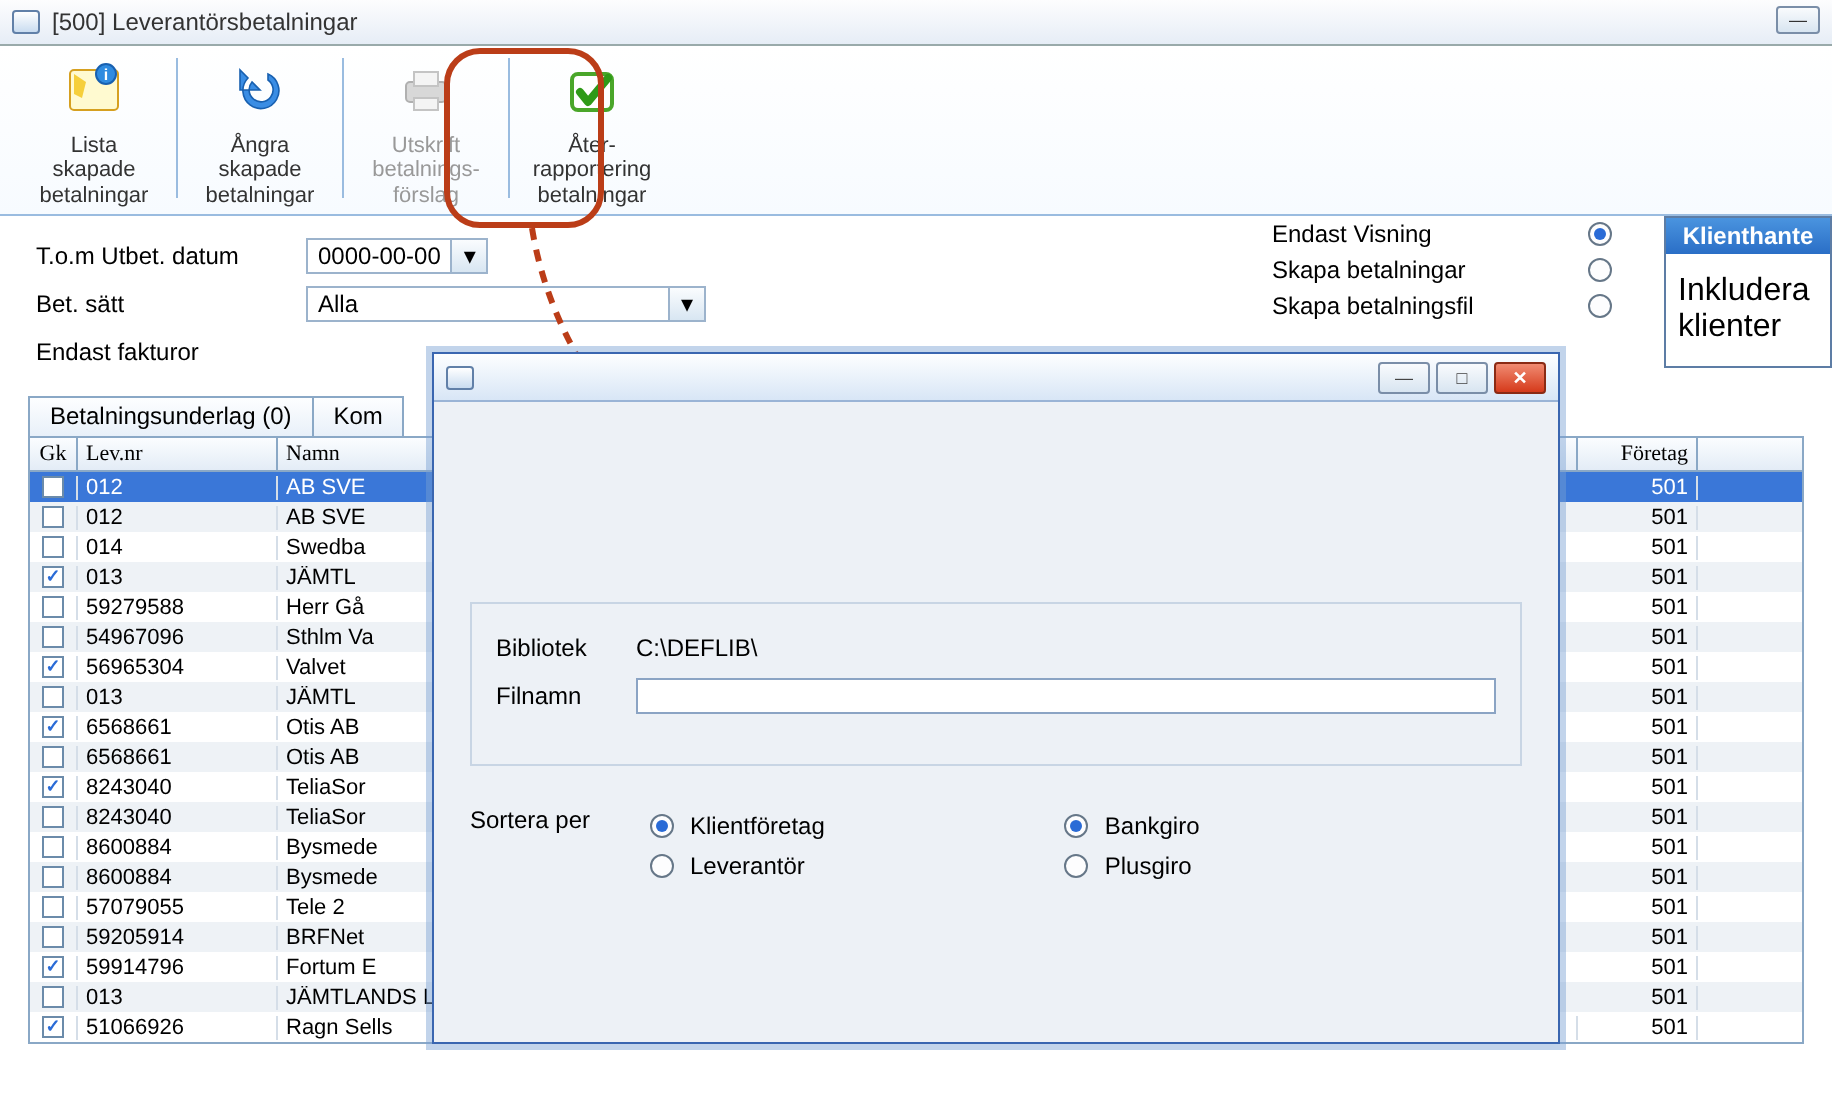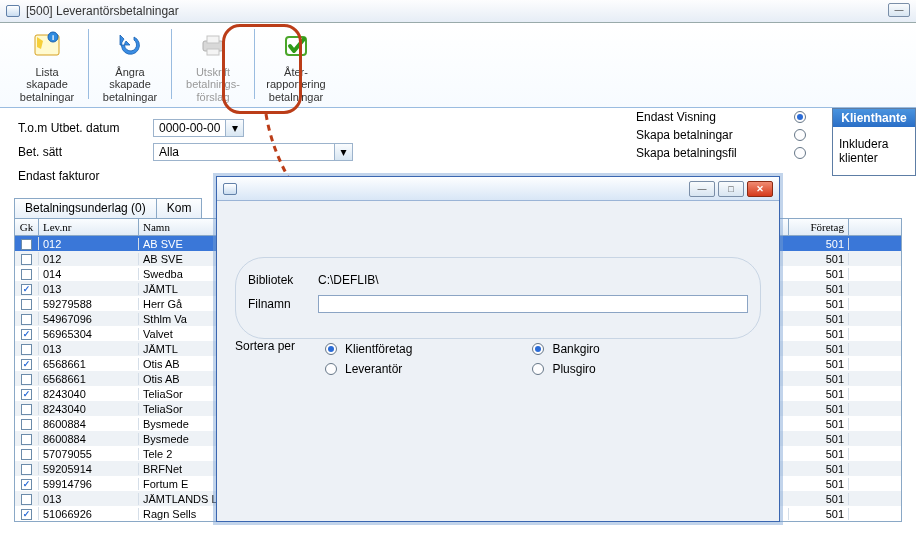--- a/index.html
+++ b/index.html
@@ -29,21 +29,21 @@
   .combo .dd { width:18px; text-align:center; border-left:1px solid #9cb3cc; background:linear-gradient(#fafcfe,#d8e6f2);}
 
   .radio-block { position:absolute; left:636px; top:0; font-size:12px; }
   .radio-row { display:flex; align-items:center; height:18px; gap:8px; }
   .radio { width:12px; height:12px; border:1px solid #678; border-radius:50%; display:inline-flex; align-items:center; justify-content:center; background:#fdfdfe;}
   .radio.sel::after { content:""; width:6px; height:6px; border-radius:50%; background:#2a6bd6; }
   .radio-label { width:150px; }
 
   .klient-panel { position:absolute; left:832px; top:0; width:84px; border:1px solid #5d7da5;}
   .klient-panel .hdr { background:linear-gradient(#4a94df,#2a6ec6); color:#fff; font-size:12px; font-weight:bold; text-align:center; padding:2px 0;}
-  .klient-panel .body { padding:10px 6px; font-size:12px; }
+  .klient-panel .body { padding:10px 6px; font-size:16px; }
 
   .tabs { margin:6px 14px 0 14px; font-size:12px; display:flex; }
   .tab { border:1px solid #8aa8c6; border-bottom:none; padding:2px 10px 3px 10px; background:linear-gradient(#fdfeff,#e8f0f9); position:relative; }
   .tab + .tab { margin-left:-1px;}
 
   .grid { margin:0 14px; border:1px solid #8aa8c6; font-size:11px; background:#fff;}
   .grid-head { display:flex; background:linear-gradient(#fbfdff,#e3ecf6); border-bottom:1px solid #8aa8c6;}
   .gh { border-right:1px solid #8aa8c6; padding:2px 4px; white-space:nowrap; overflow:hidden;font-family:Liberation Serif, serif;}
   .grid-body .gr { display:flex; height:15px; align-items:center;}
   .grid-body .gr:nth-child(odd){ background:#fff;}
@@ -450,31 +450,31 @@
   <div class="dialog">
     <div class="dlg-title">
       <span class="icon"></span>
       <div class="dlg-btns">
         <div class="dlg-btn">—</div>
         <div class="dlg-btn">□</div>
         <div class="dlg-btn close">✕</div>
       </div>
     </div>
     <div class="dlg-body">
-      <div class="groupbox" style="margin-top:36px; padding:10px 12px 22px 12px;border-radius:29px;">
+      <div class="groupbox" style="margin-top:80px; padding:10px 12px 22px 12px;">
         <div class="dlg-row">
           <span class="lab">Bibliotek</span>
           <span>C:\DEFLIB\</span>
         </div>
         <div class="dlg-row">
           <span class="lab">Filnamn</span>
           <input class="dlg-input" value="" style="">
         </div>
       </div>
-      <div class="dlg-row" style="align-items:flex-start;">
+      <div class="dlg-row" style="margin-top:20px; align-items:flex-start;">
         <span style="width:90px;">Sortera per</span>
         <div class="opt-col">
           <div class="radio-row">
             <span class="radio sel"></span>
             <span>Klientföretag</span>
           </div>
           <div class="radio-row">
             <span class="radio"></span>
             <span>Leverantör</span>
           </div>

